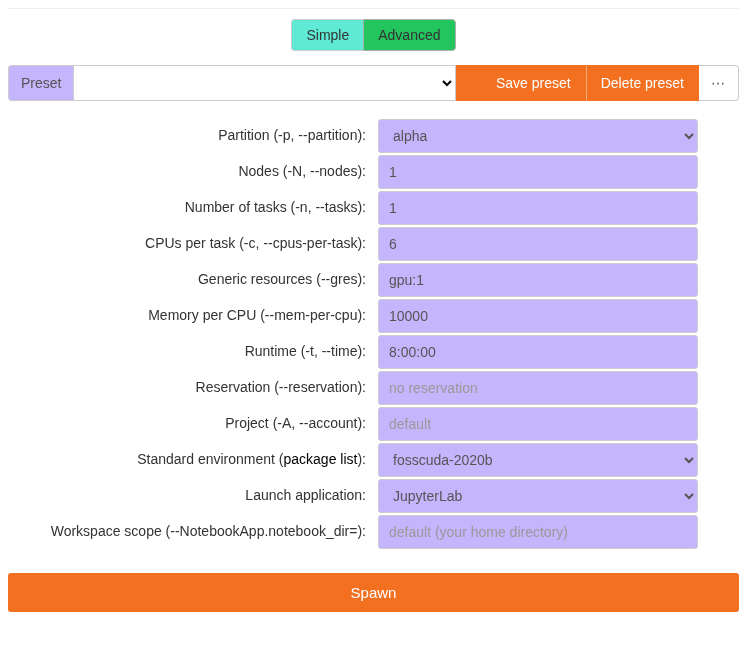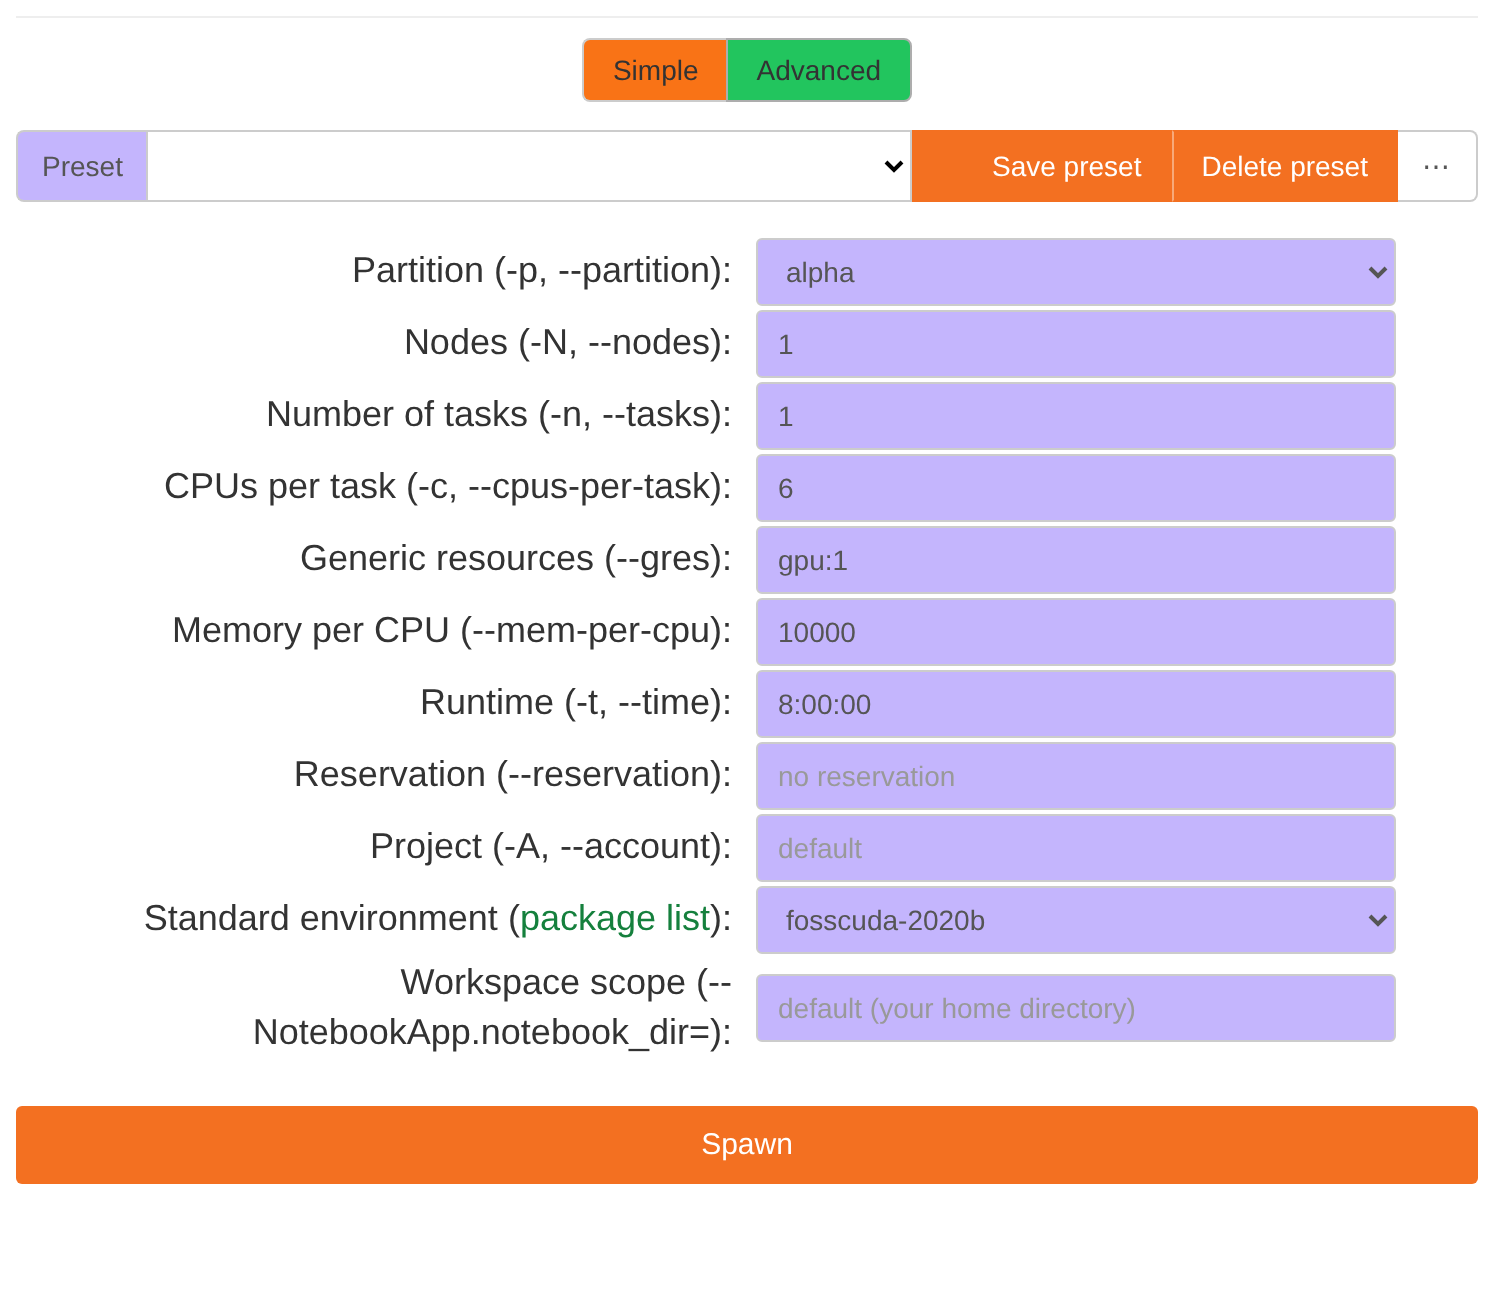--- a/index.html
+++ b/index.html
@@ -19,21 +19,21 @@
       display: flex;
       justify-content: center;
       margin-bottom: 14px;
     }
     .tab-group {
       display: inline-flex;
     }
     .tab-btn {
       padding: 7px 14px;
       font-size: 14px;
-      background: #f97316;
+      background: #5eead4;
       border: 1px solid #ccc;
       cursor: pointer;
       color: #333;
     }
     .tab-btn:first-child { border-radius: 4px 0 0 4px; border-right: none; }
     .tab-btn:last-child  { border-radius: 0 4px 4px 0; }
     .tab-btn.active {
       background: #22c55e;
       border-color: #adadad;
       color: #333;
@@ -90,25 +90,25 @@
     .form-row {
       display: flex;
       align-items: center;
       margin-bottom: 2px;
     }
     .form-label {
       width: 370px;
       text-align: right;
       padding-right: 12px;
       color: #333;
-      font-size: 18px;
+      font-size: 14px;
       line-height: 1.4;
     }
     .form-label a {
-      color: #15803d;
+      color: #000000;
       text-decoration: none;
     }
     .form-control-wrap {
       flex: 1;
       max-width: 320px;
     }
     .form-input, .form-select {
       width: 100%;
       border: 1px solid #ccc;
       border-radius: 3px;
@@ -260,20 +260,28 @@
     <div class="form-label">
       <span>Standard environment (</span><a href="#">package list</a><span>):</span>
     </div>
     <div class="form-control-wrap">
       <select class="form-select">
         <option>fosscuda-2020b</option>
       </select>
     </div>
   </div>
 
+  <div class="form-row">
+    <div class="form-label">Launch application:</div>
+    <div class="form-control-wrap">
+      <select class="form-select">
+        <option>JupyterLab</option>
+      </select>
+    </div>
+  </div>
 
   <div class="form-row">
     <div class="form-label">Workspace scope (--NotebookApp.notebook_dir=):</div>
     <div class="form-control-wrap">
       <input class="form-input" placeholder="default (your home directory)" style="">
     </div>
   </div>
 
 </div>
 

